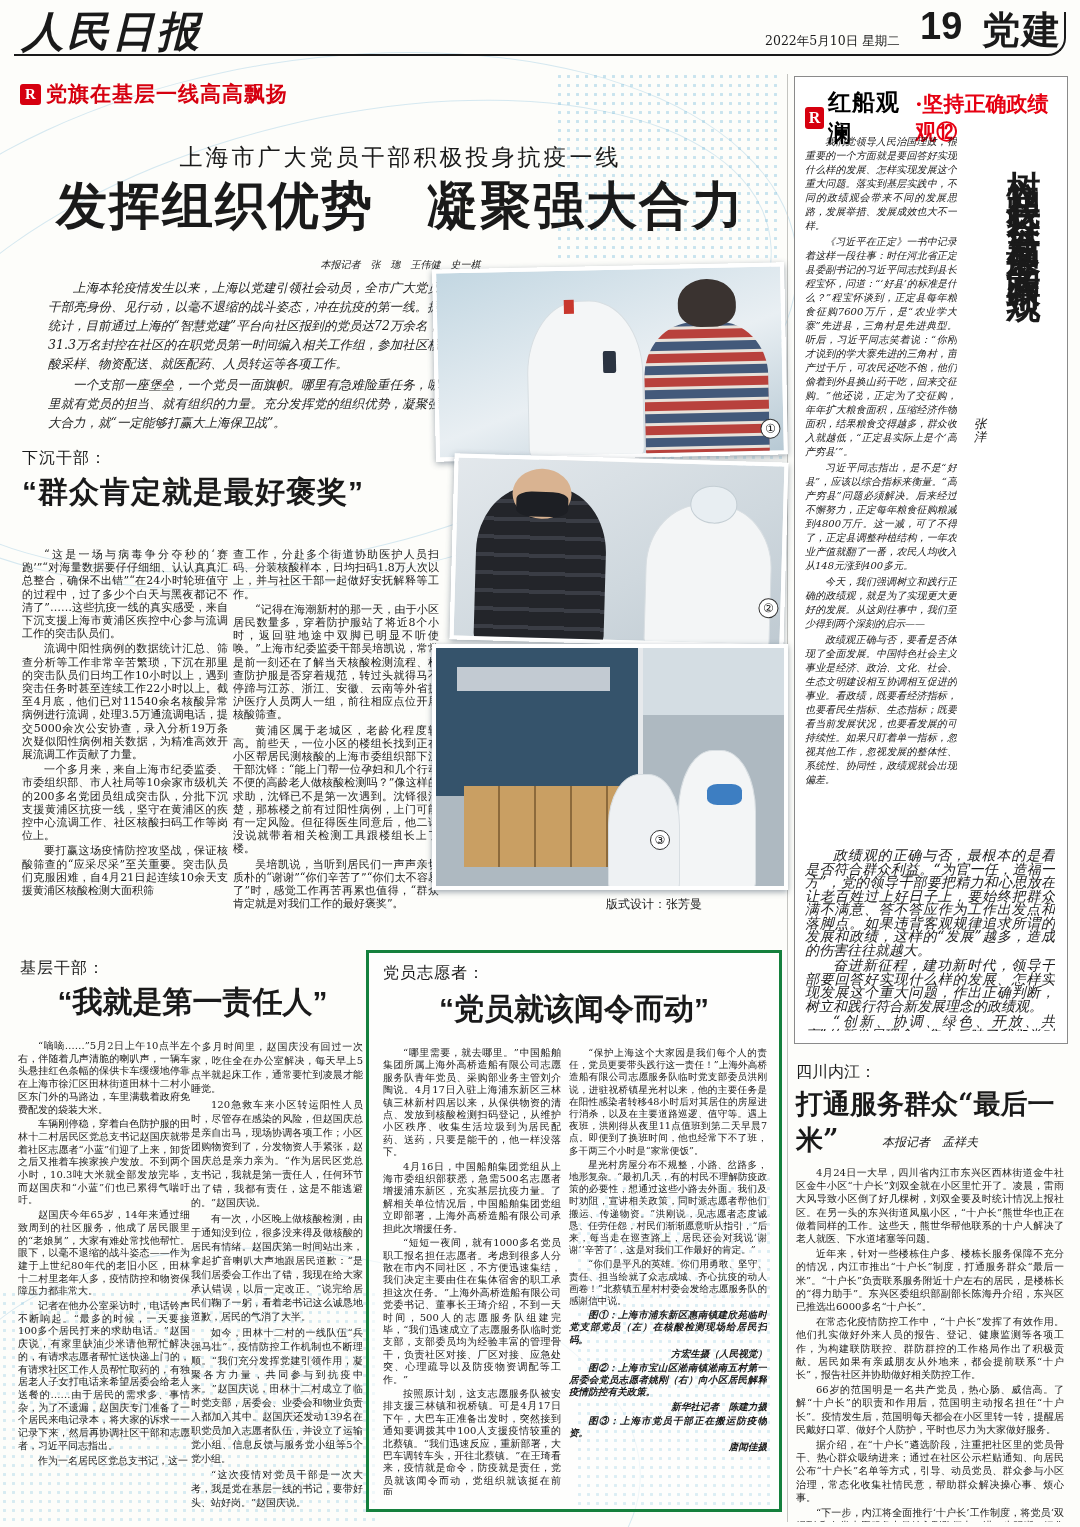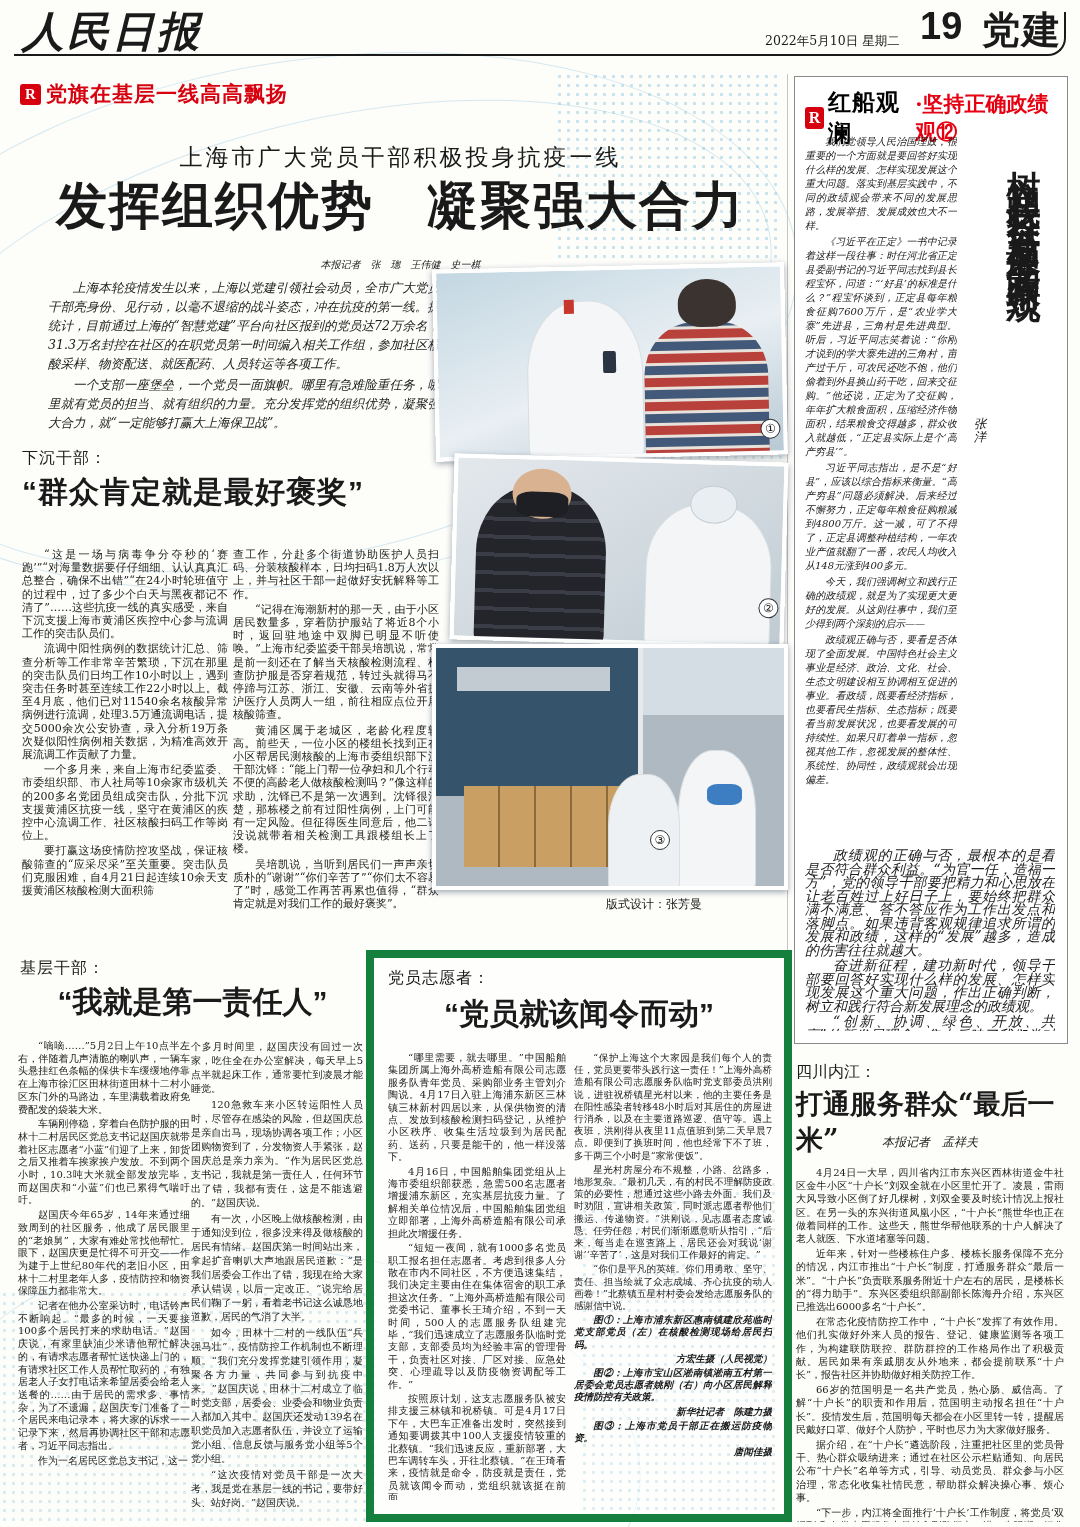--- a/index.html
+++ b/index.html
@@ -102,33 +102,33 @@
     <p>“记得在海潮新村的那一天，由于小区居民数量多，穿着防护服站了将近8个小时，返回驻地途中双脚已明显不听使唤。”上海市纪委监委干部吴培凯说，常常是前一刻还在了解当天核酸检测流程、检查防护服是否穿着规范，转过头就得马不停蹄与江苏、浙江、安徽、云南等外省援沪医疗人员两人一组，前往相应点位开展核酸筛查。</p>
     <p>黄浦区属于老城区，老龄化程度较高。前些天，一位小区的楼组长找到正在小区帮居民测核酸的上海市委组织部下沉干部沈铎：“能上门帮一位孕妇和几个行动不便的高龄老人做核酸检测吗？”像这样的求助，沈铎已不是第一次遇到。沈铎很清楚，那栋楼之前有过阳性病例，上门可能有一定风险。但征得医生同意后，他二话没说就带着相关检测工具跟楼组长上了楼。</p>
     <p>吴培凯说，当听到居民们一声声亲切质朴的“谢谢”“你们辛苦了”“你们太不容易了”时，感觉工作再苦再累也值得，“群众肯定就是对我们工作的最好褒奖”。</p>
   </div>
 
   <div class="abs hei" style="left:20px;top:958px;font-size:16px;letter-spacing:1px;z-index:3;">基层干部：</div>
   <div class="abs hei" style="left:20px;top:982px;width:345px;text-align:center;font-size:30px;font-weight:bold;z-index:3;">“我就是第一责任人”</div>
   <div class="colbox abs song" style="left:18px;top:1040px;width:172px;height:480px;font-size:10px;line-height:12.7px;">
     <p>“嘀嘀……”5月2日上午10点半左右，伴随着几声清脆的喇叭声，一辆车头悬挂红色条幅的保供卡车缓缓地停靠在上海市徐汇区田林街道田林十二村小区东门外的马路边，车里满载着政府免费配发的袋装大米。</p>
     <p>车辆刚停稳，穿着白色防护服的田林十二村居民区党总支书记赵国庆就带着社区志愿者“小蓝”们迎了上来，卸货之后又推着车挨家挨户发放。不到两个小时，10.3吨大米就全部发放完毕，而赵国庆和“小蓝”们也已累得气喘吁吁。</p>
-    <p>赵国庆今年65岁，14年来通过细致周到的社区服务，他成了居民眼里的“老娘舅”，大家有难处常找他帮忙。眼下，赵国庆更是忙得不可开交——作为建于上世纪80年代的老旧小区，田林十二村里老年人多，疫情防控和物资保障压力都非常大。</p>
+    <p>赵国庆今年65岁，14年来通过细致周到的社区服务，他成了居民眼里的“老娘舅”，大家有难处常找他帮忙。眼下，以毫不退缩的战斗姿态——作为建于上世纪80年代的老旧小区，田林十二村里老年人多，疫情防控和物资保障压力都非常大。</p>
     <p>记者在他办公室采访时，电话铃声不断响起。“最多的时候，一天要接100多个居民打来的求助电话。”赵国庆说，有家里缺油少米请他帮忙解决的，有请求志愿者帮忙送快递上门的，有请求社区工作人员帮忙取药的，有独居老人子女打电话来希望居委会给老人送餐的……由于居民的需求多、事情杂，为了不遗漏，赵国庆专门准备了一个居民来电记录本，将大家的诉求一一记录下来，然后再协调社区干部和志愿者，习近平同志指出。</p>
     <p>作为一名居民区党总支书记，这一</p>
   </div>
   <div class="colbox abs song" style="left:191px;top:1040px;width:172px;height:480px;font-size:10px;line-height:14px;">
     <p class="noind">个多月时间里，赵国庆没有回过一次家，吃住全在办公室解决，每天早上5点半就起床工作，通常要忙到凌晨才能睡觉。</p>
     <p>120急救车来小区转运阳性人员时，尽管存在感染的风险，但赵国庆总是亲自出马，现场协调各项工作；小区团购物资到了，分发物资人手紧张，赵国庆总是亲力亲为。“作为居民区党总支书记，我就是第一责任人，任何环节出了错，我都有责任，这是不能逃避的。”赵国庆说。</p>
     <p>有一次，小区晚上做核酸检测，由于通知没到位，很多没来得及做核酸的居民有情绪。赵国庆第一时间站出来，拿起扩音喇叭大声地跟居民道歉：“是我们居委会工作出了错，我现在给大家承认错误，以后一定改正。”说完给居民们鞠了一躬，看着老书记这么诚恳地道歉，居民的气消了大半。</p>
     <p>如今，田林十二村的一线队伍“兵强马壮”，疫情防控工作机制也不断理顺。“我们充分发挥党建引领作用，凝聚各方力量，共同参与到抗疫中来。”赵国庆说，田林十二村成立了临时党支部，居委会、业委会和物业负责人都加入其中。赵国庆还发动139名在职党员加入志愿者队伍，并设立了运输党小组、信息反馈与服务党小组等5个党小组。</p>
     <p>“这次疫情对党员干部是一次大考，我是党在基层一线的书记，要带好头、站好岗。”赵国庆说。</p>
   </div>
 
-  <div class="abs" style="left:366px;top:950px;width:410px;height:556px;border:8px solid #15803d;background:rgba(255,255,255,.6);z-index:2;">
+  <div class="abs" style="left:366px;top:950px;width:410px;height:556px;border:3px solid #15803d;background:rgba(255,255,255,.6);z-index:2;">
     <div class="dots" style="right:4px;bottom:4px;width:200px;height:330px;opacity:.35;"></div>
     <div class="abs hei" style="left:14px;top:10px;font-size:16px;letter-spacing:1px;z-index:3;">党员志愿者：</div>
     <div class="abs hei" style="left:0;top:36px;width:100%;text-align:center;font-size:30px;font-weight:bold;z-index:3;">“党员就该闻令而动”</div>
     <div class="colbox abs song" style="left:14px;top:94px;width:178px;height:448px;font-size:10px;line-height:12.4px;">
       <p>“哪里需要，就去哪里。”中国船舶集团所属上海外高桥造船有限公司志愿服务队青年党员、采购部业务主管刘介陶说。4月17日入驻上海浦东新区三林镇三林新村四居以来，从保供物资的清点、发放到核酸检测扫码登记，从维护小区秩序、收集生活垃圾到为居民配药、送药，只要是能干的，他一样没落下。</p>
       <p>4月16日，中国船舶集团党组从上海市委组织部获悉，急需500名志愿者增援浦东新区，充实基层抗疫力量。了解相关单位情况后，中国船舶集团党组立即部署，上海外高桥造船有限公司承担此次增援任务。</p>
       <p>“短短一夜间，就有1000多名党员职工报名担任志愿者。考虑到很多人分散在市内不同社区，不方便迅速集结，我们决定主要由住在集体宿舍的职工承担这次任务。”上海外高桥造船有限公司党委书记、董事长王琦介绍，不到一天时间，500人的志愿服务队组建完毕，“我们迅速成立了志愿服务队临时党支部，支部委员均为经验丰富的管理骨干，负责社区对接、厂区对接、应急处突、心理疏导以及防疫物资调配等工作。”</p>
       <p>按照原计划，这支志愿服务队被安排支援三林镇和祝桥镇。可是4月17日下午，大巴车正准备出发时，突然接到通知要调拨其中100人支援疫情较重的北蔡镇。“我们迅速反应，重新部署，大巴车调转车头，开往北蔡镇。”在王琦看来，疫情就是命令，防疫就是责任，党员就该闻令而动，党组织就该挺在前面。</p>
     </div>
     <div class="colbox abs song" style="left:200px;top:94px;width:198px;height:448px;font-size:9.6px;line-height:12.2px;">

